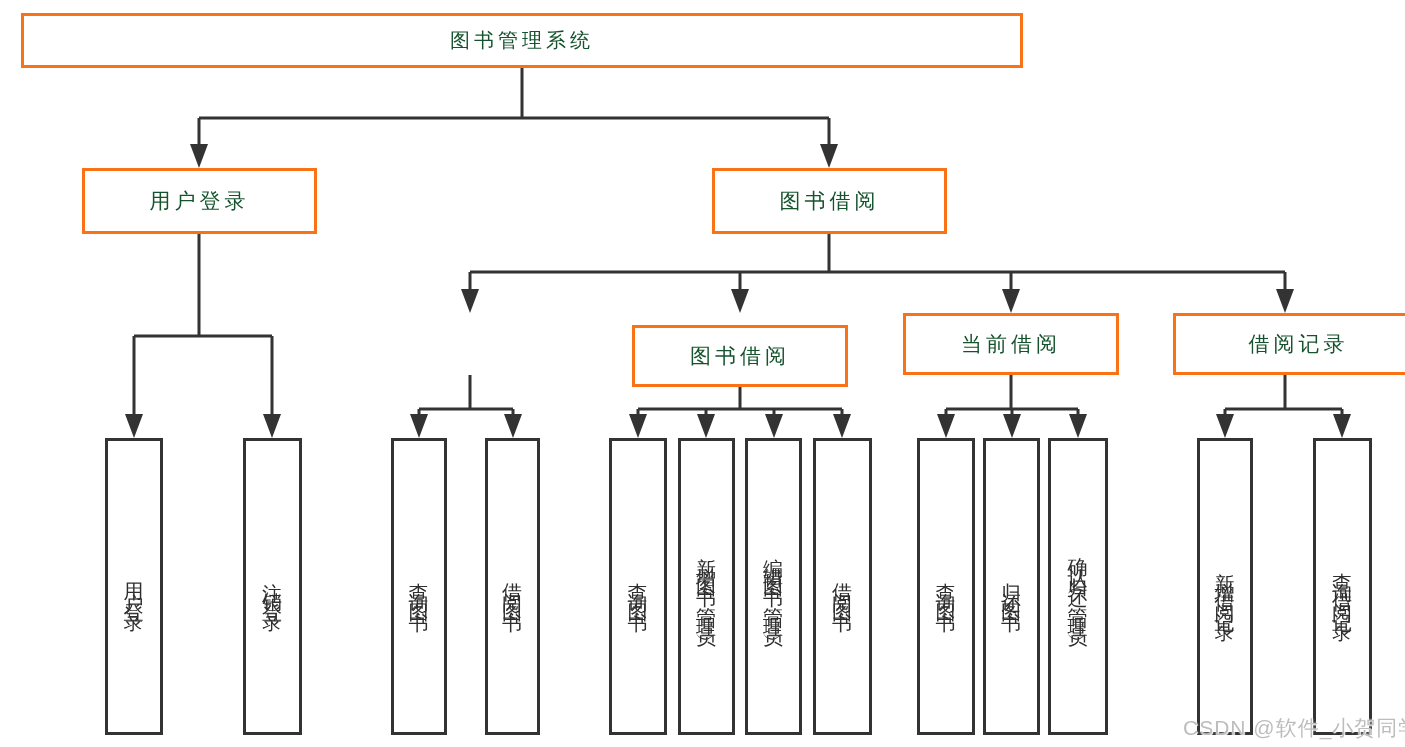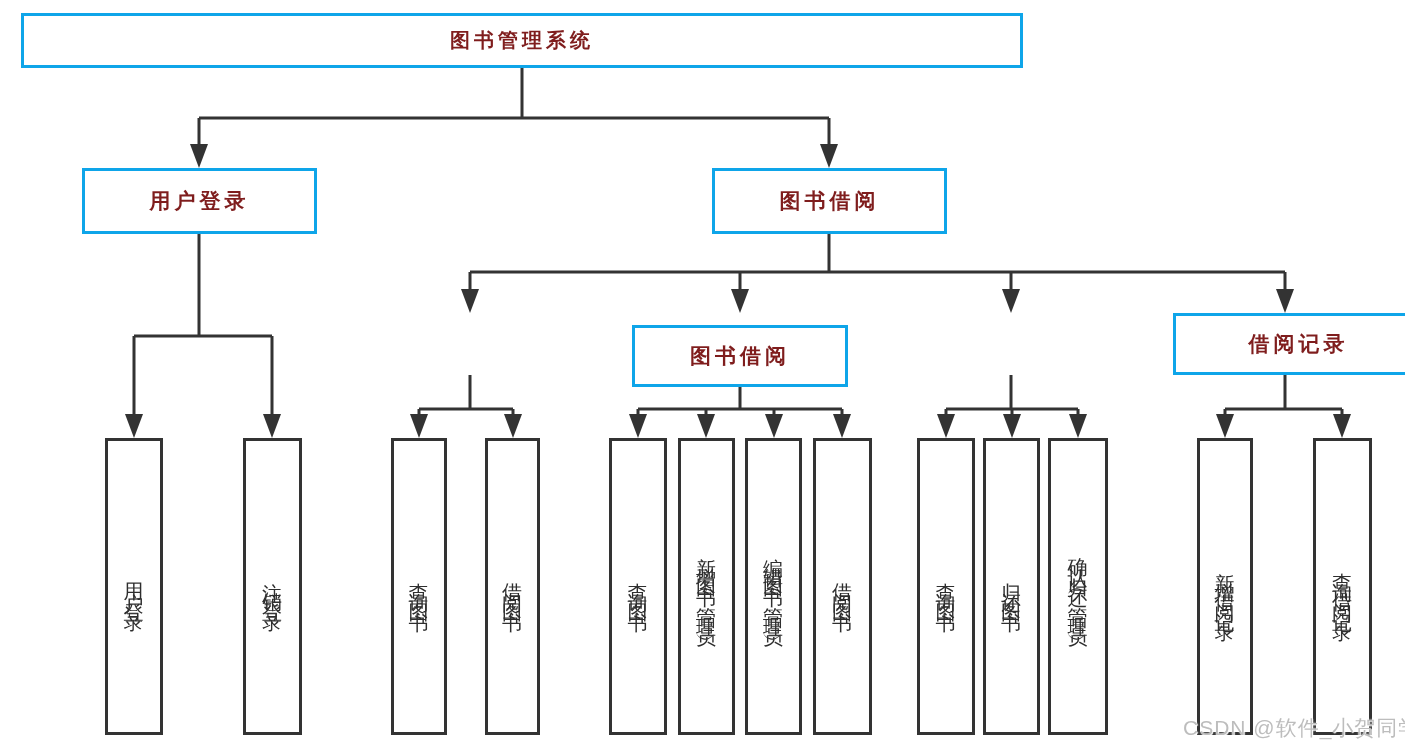--- a/index.html
+++ b/index.html
@@ -13,31 +13,30 @@
   }
   #connectors {
     position: absolute;
     left: 0; top: 0;
     width: 1405px; height: 747px;
     z-index: 1;
   }
   .hnode {
     position: absolute;
     box-sizing: border-box;
-    border: 3px solid #0ea5e9;
+    border: 3px solid #f97316;
     background: #ffffff;
     display: flex;
     align-items: center;
     justify-content: center;
-    color: #7f1d1d;
+    color: #14532d;
     font-size: 21px;
     letter-spacing: 4px;
     z-index: 2;
     white-space: nowrap;
-    font-weight: bold;
   }
   .vnode {
     position: absolute;
     box-sizing: border-box;
     border: 3px solid #333333;
     background: #ffffff;
     display: flex;
     align-items: center;
     justify-content: center;
     color: #2e2e2e;
@@ -109,20 +108,21 @@
       <polygon points="1333,414 1351,414 1342,438"></polygon>
     </g>
   </svg>
 
   <div class="hnode" style="left:21px; top:13px; width:1002px; height:55px; font-size:20px;">图书管理系统</div>
 
   <div class="hnode" style="left:82px; top:168px; width:235px; height:66px;">用户登录</div>
   <div class="hnode" style="left:712px; top:168px; width:235px; height:66px;">图书借阅</div>
 
   <div class="hnode" style="left:632px; top:313px; width:216px; height:62px;margin-top:12px;">图书借阅</div>
+  <div class="hnode" style="left:903px; top:313px; width:216px; height:62px;">当前借阅</div>
   <div class="hnode" style="left:1173px; top:313px; width:251px; height:62px;">借阅记录</div>
 
   <div class="vnode" style="left:105px; width:58px;">
     <span class="vtext">用户登录</span>
   </div>
   <div class="vnode" style="left:243px; width:59px;">
     <span class="vtext">注销登录</span>
   </div>
 
   <div class="vnode" style="left:391px; width:56px;">

